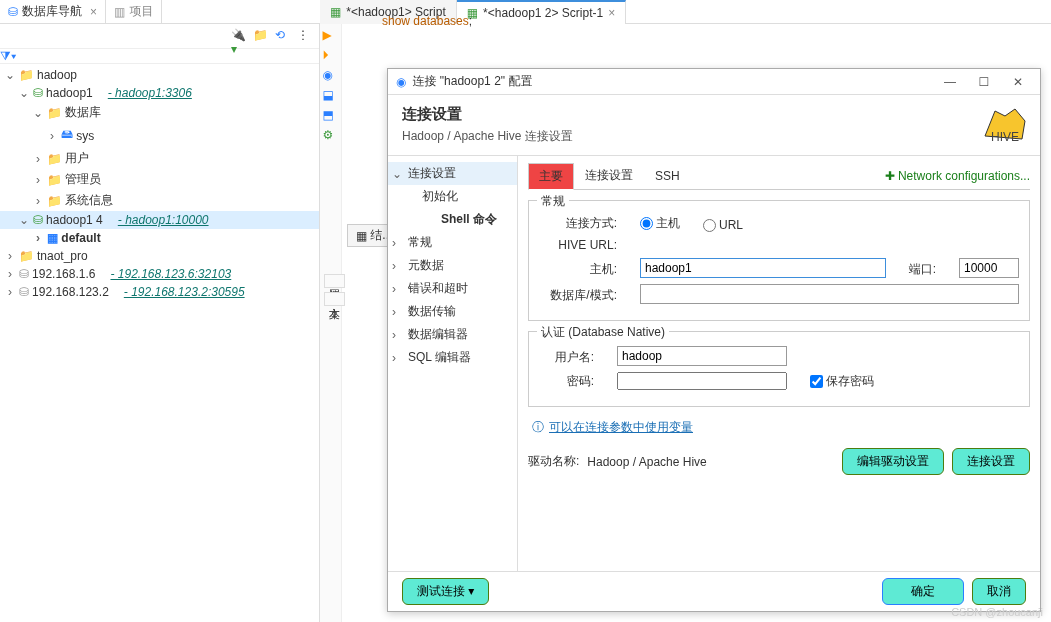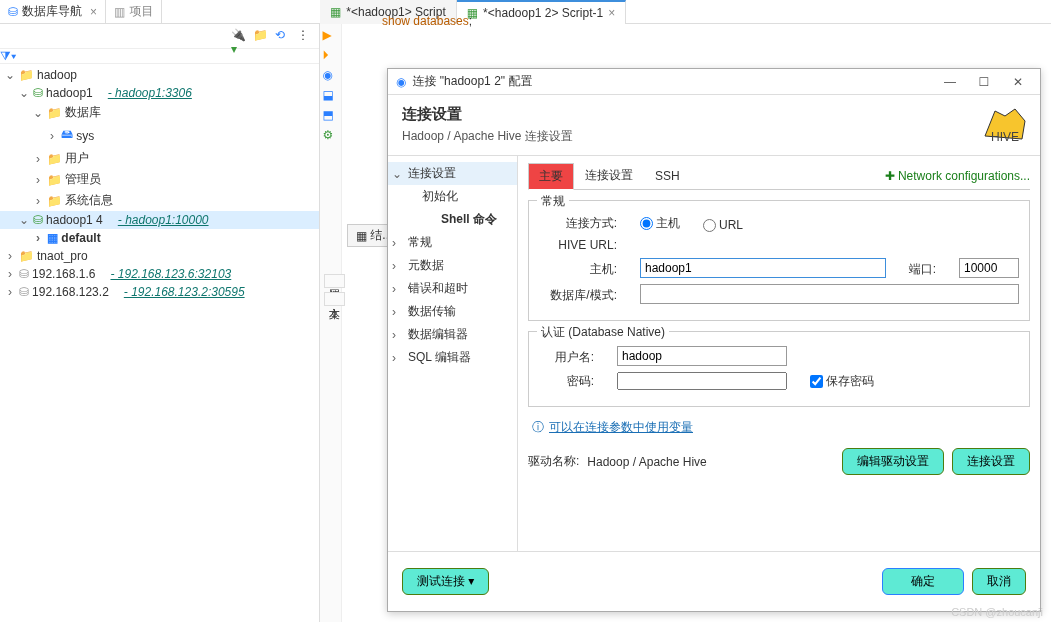--- a/index.html
+++ b/index.html
@@ -84,21 +84,21 @@
 .form-row input.host { flex: 1; border-color: #3d8edc; }
 .form-row .url-val { color: #888; flex: 1; }
 .radio-lbl { display: flex; align-items: center; gap: 3px; }
 
 .info-link { color: #1b6fb5; display: flex; align-items: center; gap: 5px; margin-top: 12px; margin-left: 4px; }
 .driver-row { display: flex; align-items: center; margin-top: 12px; gap: 8px; }
 .driver-row .spacer { flex: 1; }
 .btn { border: 1px solid #4d7c0f; background: #5eead4; padding: 4px 14px; cursor: pointer; border-radius: 6px; }
 .btn.primary { border-color: #2a7fff; }
 
-.dlg-footer { border-top: 1px solid #ddd; padding: 16px 14px; display: flex; align-items: center; gap: 8px; }
+.dlg-footer { border-top: 1px solid #ddd; padding: 6px 14px; display: flex; align-items: center; gap: 8px; }
 .dlg-footer .spacer { flex: 1; }
 
 .watermark { position: absolute; right: 8px; bottom: 4px; color: #ccc; font-size: 11px; }
 
 
 .ic-db { color: #2a7fff; }
 .ic-folder { color: #e69b3a; }
 .ic-orange { color: #ff9800; }
 .ic-green { color: #3c9a3c; }
 .ic-gray { color: #999; }

